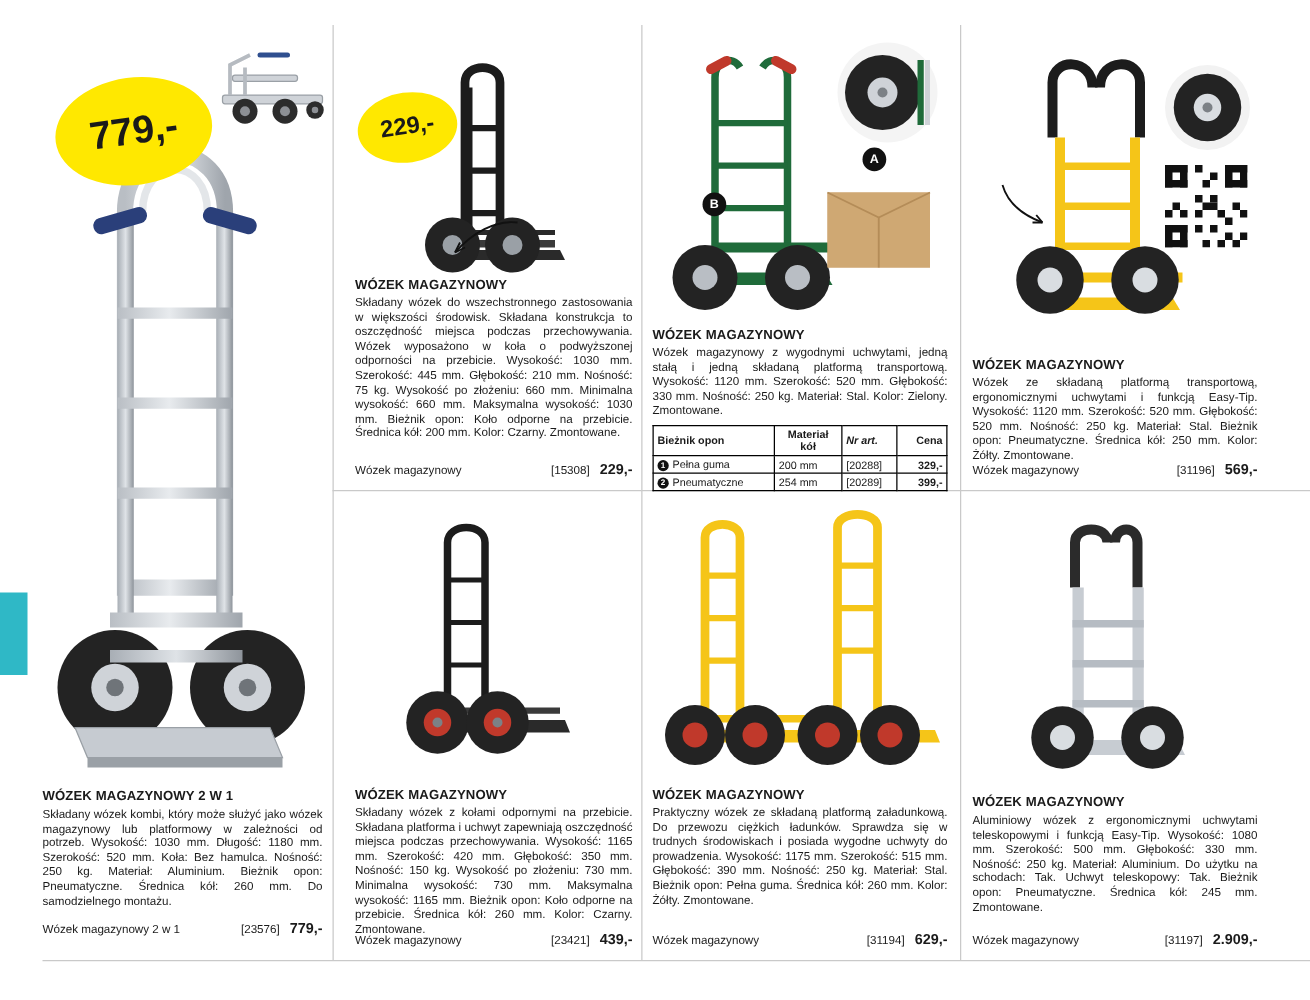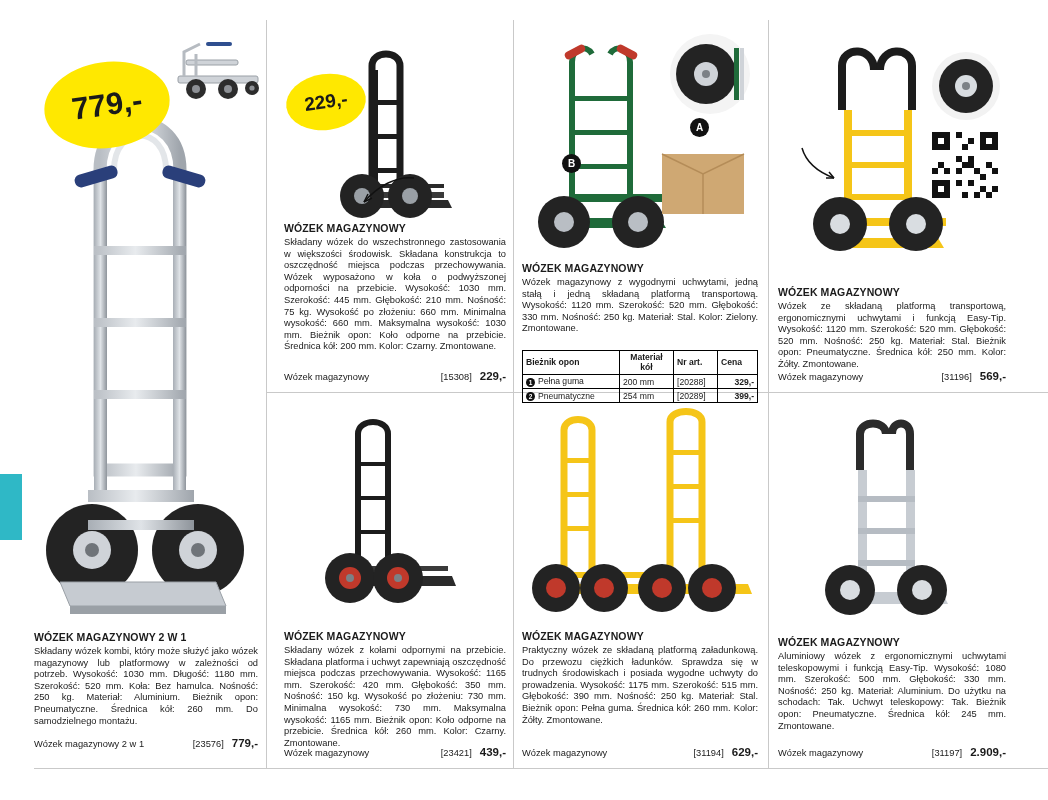--- a/index.html
+++ b/index.html
@@ -237,29 +237,29 @@
       <span>A</span>
     </div>
     <div class="circ-badge" style="left:42px; top:128px;">
       <span>B</span>
     </div>
   </div>
 
   <div style="position:absolute; left:522px; top:262px; width:236px;">
     <div class="ptitle">WÓZEK MAGAZYNOWY</div>
     <div class="pdesc">Wózek magazynowy z wygodnymi uchwytami, jedną stałą i jedną składaną platformą transportową. Wysokość: 1120 mm. Szerokość: 520 mm. Głębokość: 330 mm. Nośność: 250 kg. Materiał: Stal. Kolor: Zielony. Zmontowane.</div>
-    <table class="spec" style="margin-top:15px;">
+    <table class="spec" style="margin-top:5px;">
       <thead>
         <tr>
           <th>Bieżnik opon</th>
           <th style="width:54px;">
             <span style="display:block; text-align:center;">Materiał kół</span>
           </th>
-          <th style="width:44px;">Nr art.</th>
-          <th style="width:40px; text-align:left;">Cena</th>
+          <th style="width:44px;font-style:italic;">Nr art.</th>
+          <th style="width:40px; text-align:right;">Cena</th>
         </tr>
       </thead>
       <tbody>
         <tr>
           <td>
             <span class="bullet">1</span><span>Pełna guma</span>
           </td>
           <td>200 mm</td>
           <td>[20288]</td>
           <td class="num" style="font-weight:bold;">329,-</td>

